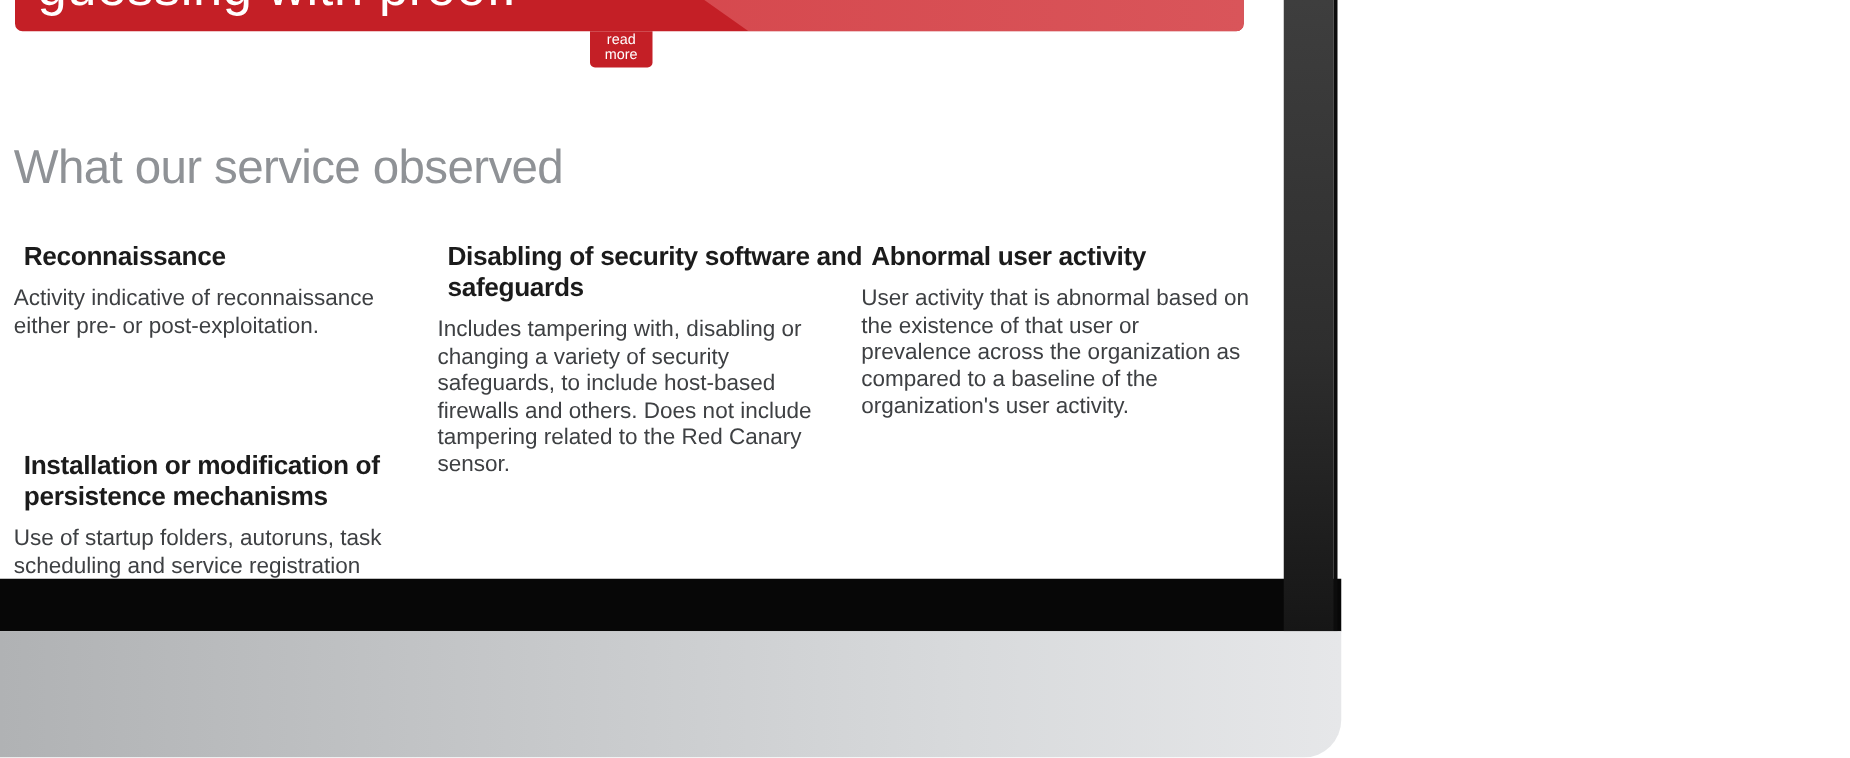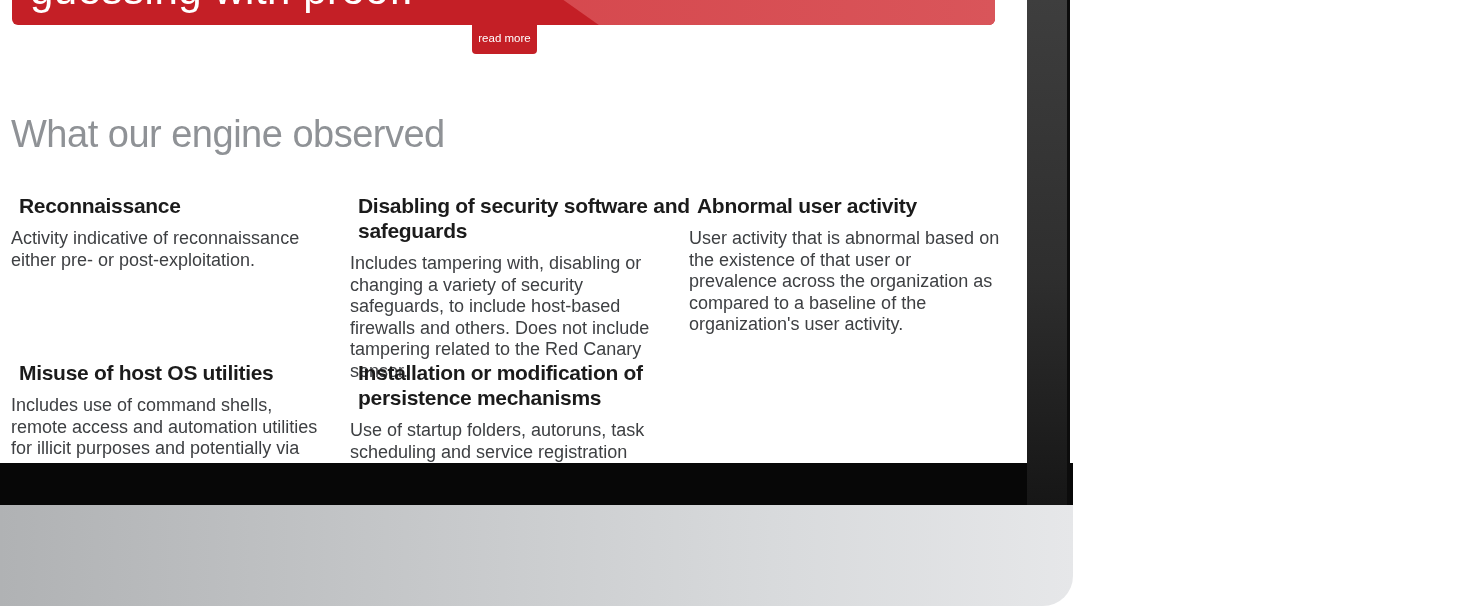--- a/index.html
+++ b/index.html
@@ -30,21 +30,21 @@
     z-index: 1;
   }
   .banner-headline {
     position: absolute; left: 18px; top: -33px;
     font-size: 42px; font-weight: 300; line-height: 46px;
     color: #ffffff; white-space: nowrap; letter-spacing: 0.5px;
     z-index: 2;
   }
   .read-more-btn {
     position: absolute; left: 472px; top: 25px;
-    width: 65px; height: 29px;
+    width: 50px; height: 29px;
     background: #c41f26;
     border-radius: 0 0 4px 4px;
     color: #ffffff; font-size: 11.5px; font-weight: 300;
     display: flex; align-items: center; justify-content: center;
     padding-bottom: 3px;
     border: none; cursor: pointer;
   }
   
   .page-title {
     position: absolute; left: 11px; top: 112px;
@@ -97,43 +97,39 @@
 
 <div class="page-card">
 
   <div class="promo-banner">
     <div class="diag-highlight"></div>
     <div class="banner-headline">guessing with proof.</div>
   </div>
 
   <button class="read-more-btn">read more</button>
 
-  <h1 class="page-title">What our engine observed</h1>
+  <h1 class="page-title">What our service observed</h1>
 
   <div class="sections-grid">
 
     <div class="section">
       <h3>Reconnaissance</h3>
       <p class="pw330">Activity indicative of reconnaissance either pre- or post-exploitation.</p>
     </div>
 
     <div class="section">
       <h3 class="hw385">Disabling of security software and safeguards</h3>
       <p class="pw308">Includes tampering with, disabling or changing a variety of security safeguards, to include host-based firewalls and others. Does not include tampering related to the Red Canary sensor.</p>
     </div>
 
     <div class="section">
       <h3>Abnormal user activity</h3>
       <p class="pw312">User activity that is abnormal based on the existence of that user or prevalence across the organization as compared to a baseline of the organization's user activity.</p>
     </div>
 
-    <div class="section">
-      <h3>Misuse of host OS utilities</h3>
-      <p class="pw318">Includes use of command shells, remote access and automation utilities for illicit purposes and potentially via stolen credentials. Very</p>
-    </div>
 
     <div class="section">
       <h3 class="hw360">Installation or modification of persistence mechanisms</h3>
       <p class="pw330">Use of startup folders, autoruns, task scheduling and service registration among others for</p>
     </div>
 
 
   </div>
 
   <div class="bottom-bar"></div>

